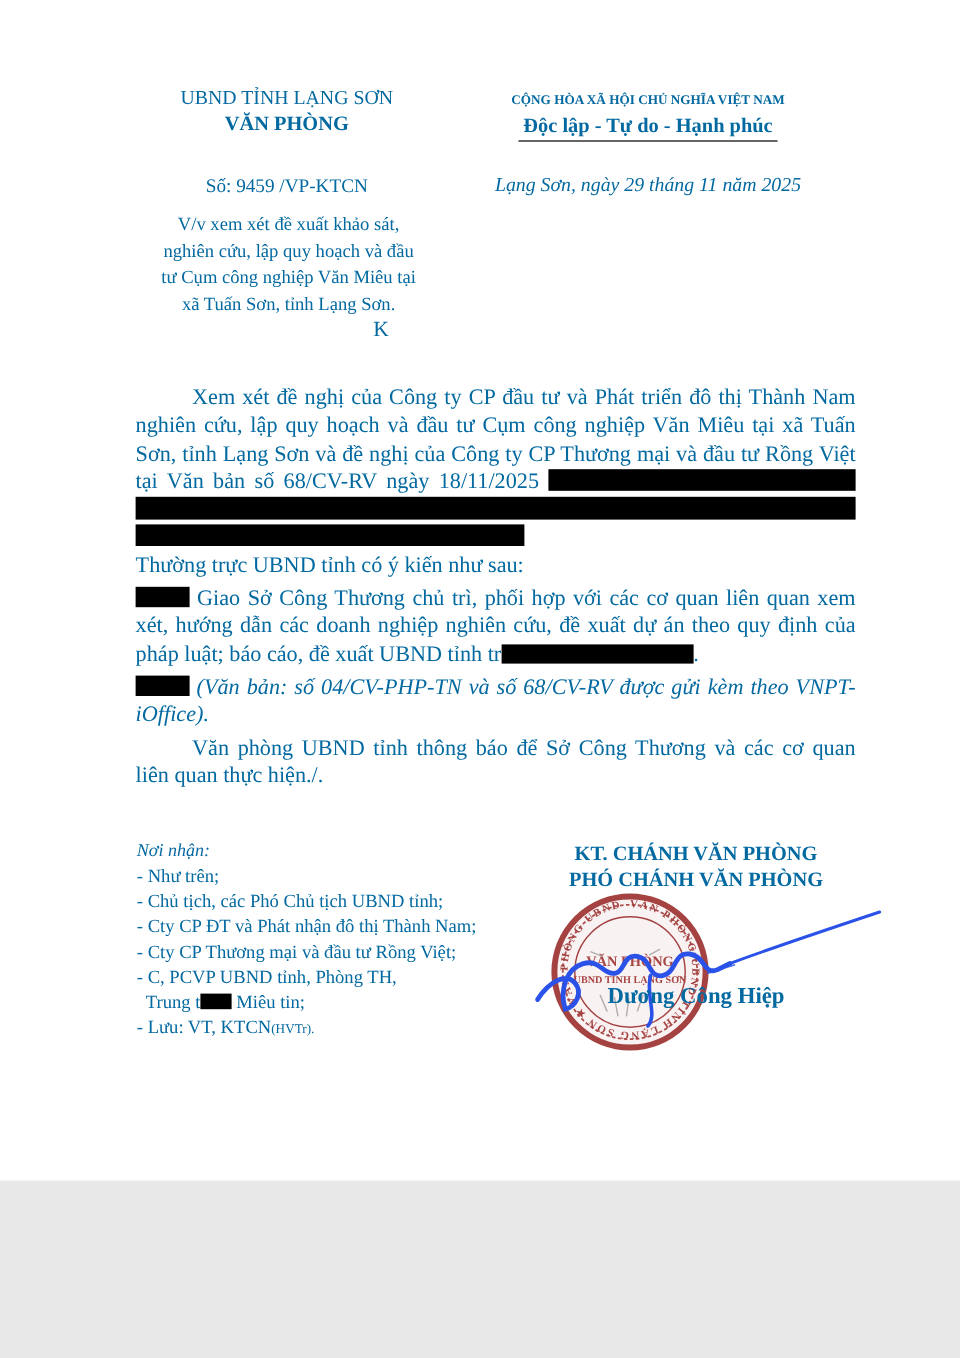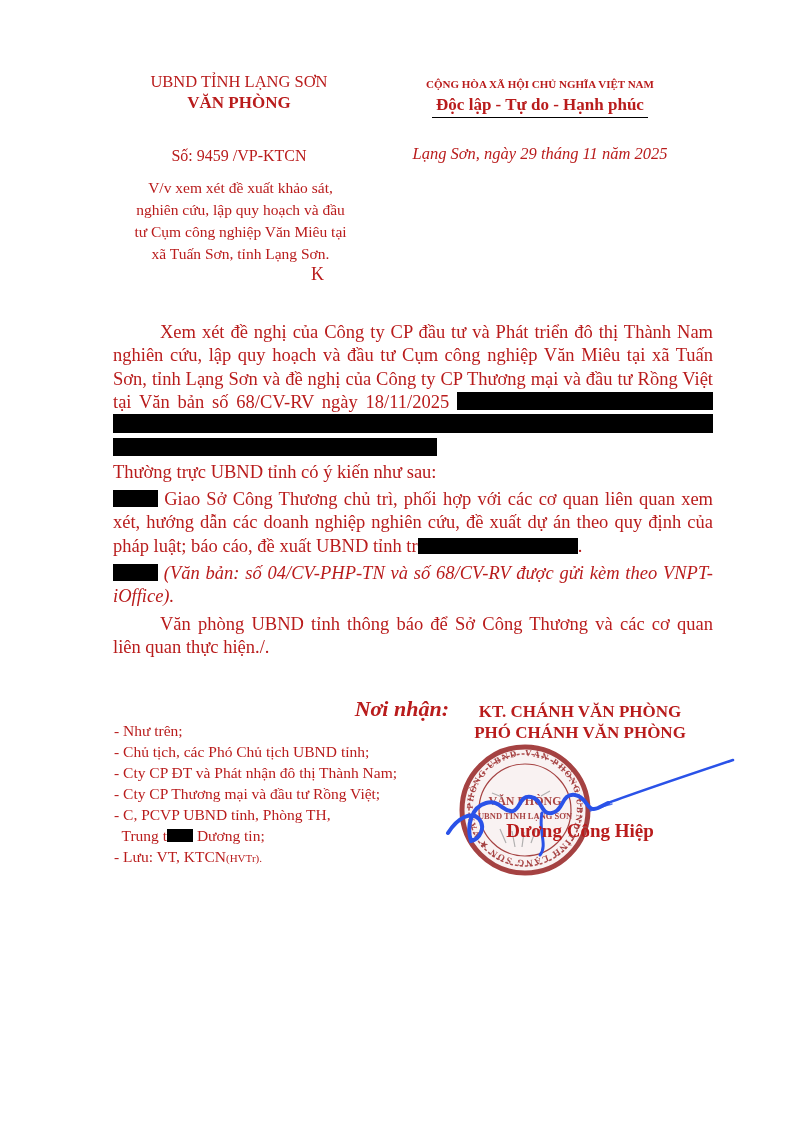--- a/index.html
+++ b/index.html
@@ -1,17 +1,17 @@
 <!DOCTYPE html>
 <html><head>
 <meta charset="utf-8">
 <style>
   html,body{margin:0;padding:0;background:#e8e8e8;}
-  .page{position:relative;width:800px;height:1132px;background:#ffffff;margin:0 auto;
-        font-family:"Liberation Serif","DejaVu Serif",serif;color:#b91c1c;overflow:hidden;}
+  .page{position:relative;width:800px;height:984px;background:#ffffff;margin:0 auto;
+        font-family:"Liberation Serif","DejaVu Serif",serif;color:#0369a1;overflow:hidden;}
   .abs{position:absolute;}
   .ctr{text-align:center;}
   .it{font-style:italic;}
 
   
   .org-parent{font-size:16.5px;line-height:20px;}
   .org{font-size:17px;line-height:21px;font-weight:bold;}
   .nat{font-size:11px;line-height:20px;font-weight:bold;}
   .motto{font-size:17px;line-height:21px;font-weight:bold;display:inline-block;
          border-bottom:1.5px solid #000;padding:0 4px 2px 4px;}
@@ -20,21 +20,21 @@
   .subject{font-size:15.5px;line-height:22px;text-align:center;}
   .salut{font-size:18px;}
 
   
   .body{width:600px;font-size:18.5px;}
   .bl{height:23.3px;line-height:23.3px;white-space:nowrap;text-align:left;}
   .bl.just{text-align:justify;text-align-last:justify;}
   .bar{display:inline-block;background:#000;height:16px;vertical-align:-2px;}
 
   
-  .rtitle{font-size:22px;font-weight:bold;font-style:italic;line-height:22px;text-align:right;}
+  .rtitle{font-size:15px;font-weight:normal;font-style:italic;line-height:22px;}
   .ritem{font-size:15.5px;line-height:21px;white-space:nowrap;}
   .ritem .small{font-size:11px;}
   .ritem .bar{height:13px;vertical-align:-1px;}
   .sgtitle{font-size:17px;line-height:21px;font-weight:bold;}
   .signer{font-size:19px;font-weight:bold;}
 </style>
 </head>
 <body>
 
 <div class="page">
@@ -79,21 +79,21 @@
     </div>
 
   <div class="abs" style="left:114px;top:698px;width:335px;">
     <div class="rtitle">Nơi nhận:</div>
     <div>
         <div class="ritem">- Như trên;</div>
         <div class="ritem">- Chủ tịch, các Phó Chủ tịch UBND tỉnh;</div>
         <div class="ritem">- Cty CP ĐT và Phát nhận đô thị Thành Nam;</div>
         <div class="ritem">- Cty CP Thương mại và đầu tư Rồng Việt;</div>
         <div class="ritem">- C, PCVP UBND tỉnh, Phòng TH,</div>
-        <div class="ritem" style="white-space: pre;"><span>  Trung t</span><span class="bar" style="width: 26px; height: 13px;"></span><span> Dương tin;</span></div>
+        <div class="ritem" style="white-space: pre;"><span>  Trung t</span><span class="bar" style="width: 26px; height: 13px;"></span><span> Miêu tin;</span></div>
         <div class="ritem"><span>- Lưu: VT, KTCN</span><span class="small">(HVTr).</span></div>
       </div>
   </div>
 
   <div class="abs ctr" style="left:440px;top:701px;width:280px;">
     <div class="sgtitle">KT. CHÁNH VĂN PHÒNG</div>
     <div class="sgtitle">PHÓ CHÁNH VĂN PHÒNG</div>
   </div>
 
   <svg class="abs" style="left:440px;top:733px;" width="300" height="148" viewBox="0 0 300 148">

